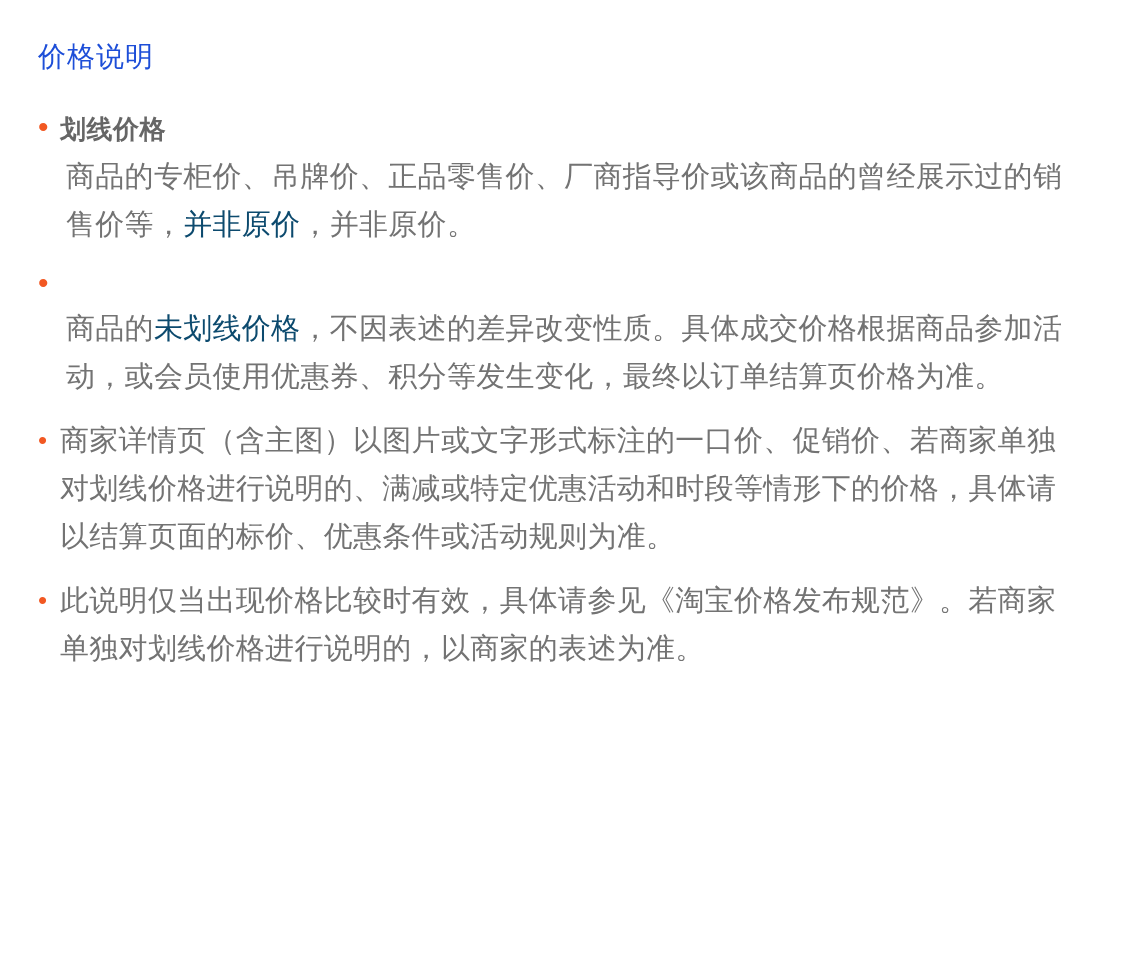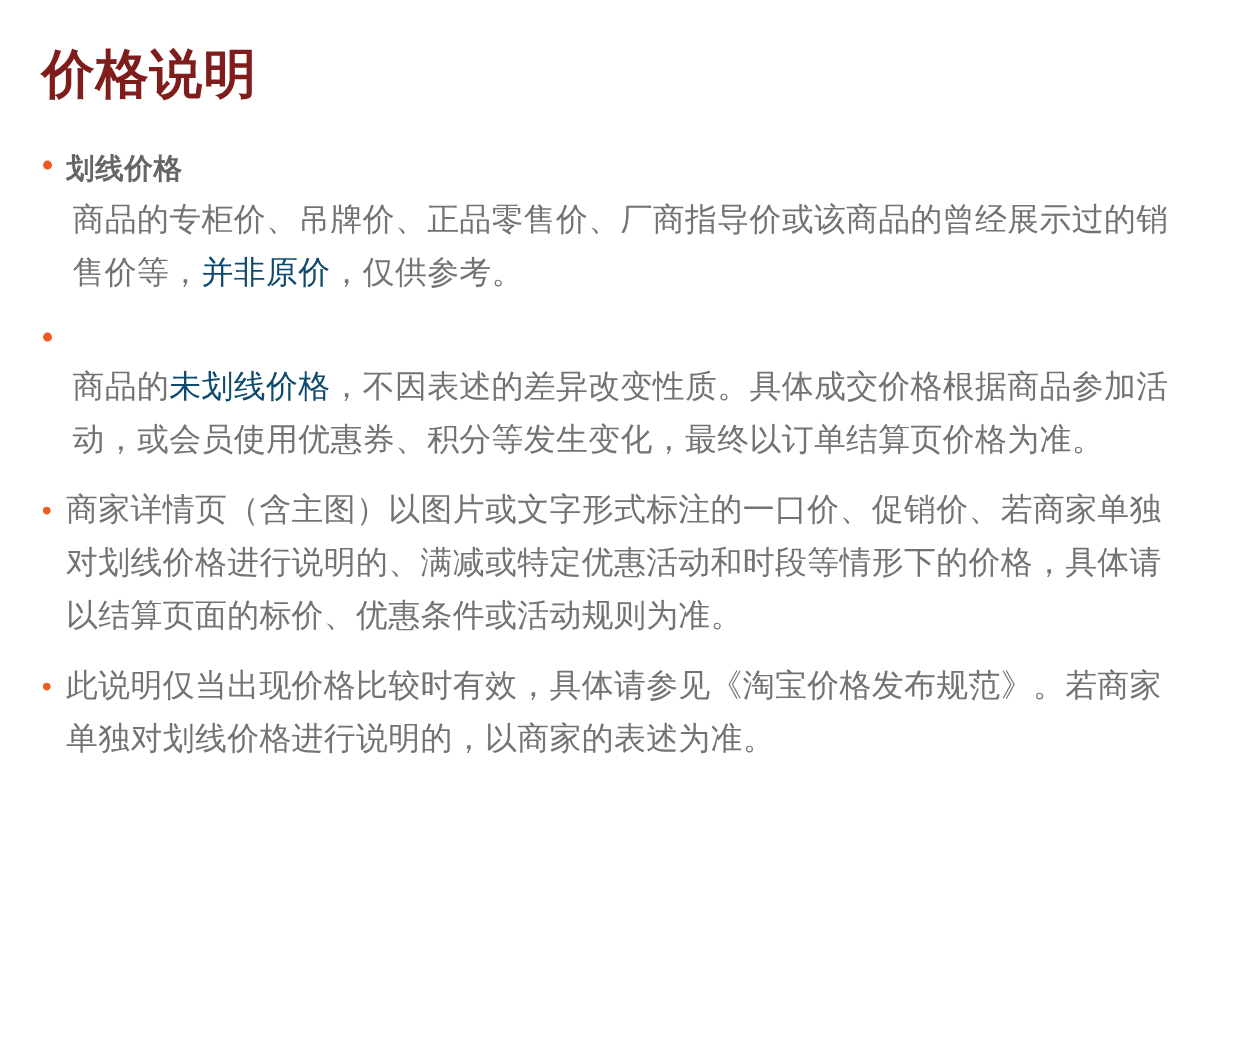--- a/index.html
+++ b/index.html
@@ -13,24 +13,24 @@
     font-family: "Liberation Sans", "DejaVu Sans", sans-serif;
     color: #666666;
     overflow: hidden;
   }
   .page {
     padding: 40px 40px 0 38px;
     box-sizing: border-box;
     width: 1125px;
   }
   .page-title {
-    font-size: 48px;
+    font-size: 28px;
     line-height: 1.2;
-    color: #7f1d1d;
-    font-weight: 700;
+    color: #1d4ed8;
+    font-weight: 400;
     margin: 0 0 38px 0;
     letter-spacing: 1px;
   }
   .section {
     margin-bottom: 14px;
   }
   .section-head {
     display: flex;
     align-items: flex-start;
     margin-bottom: 6px;
@@ -87,21 +87,21 @@
 <div class="page">
 
   <h1 class="page-title">价格说明</h1>
 
   <div class="section">
     <div class="section-head">
       <span class="bullet">•</span>
       <span class="section-title">划线价格</span>
     </div>
     <div class="section-body">
-      <span>商品的专柜价、吊牌价、正品零售价、厂商指导价或该商品的曾经展示过的销售价等，</span><b>并非原价</b><span>，仅供参考。</span>
+      <span>商品的专柜价、吊牌价、正品零售价、厂商指导价或该商品的曾经展示过的销售价等，</span><b>并非原价</b><span>，并非原价。</span>
     </div>
   </div>
 
   <div class="section pad-top-1">
     <div class="section-head">
       <span class="bullet">•</span>
     </div>
     <div class="section-body">
       <span>商品的</span><b>未划线价格</b><span>，不因表述的差异改变性质。具体成交价格根据商品参加活动，或会员使用优惠券、积分等发生变化，最终以订单结算页价格为准。</span>
     </div>

